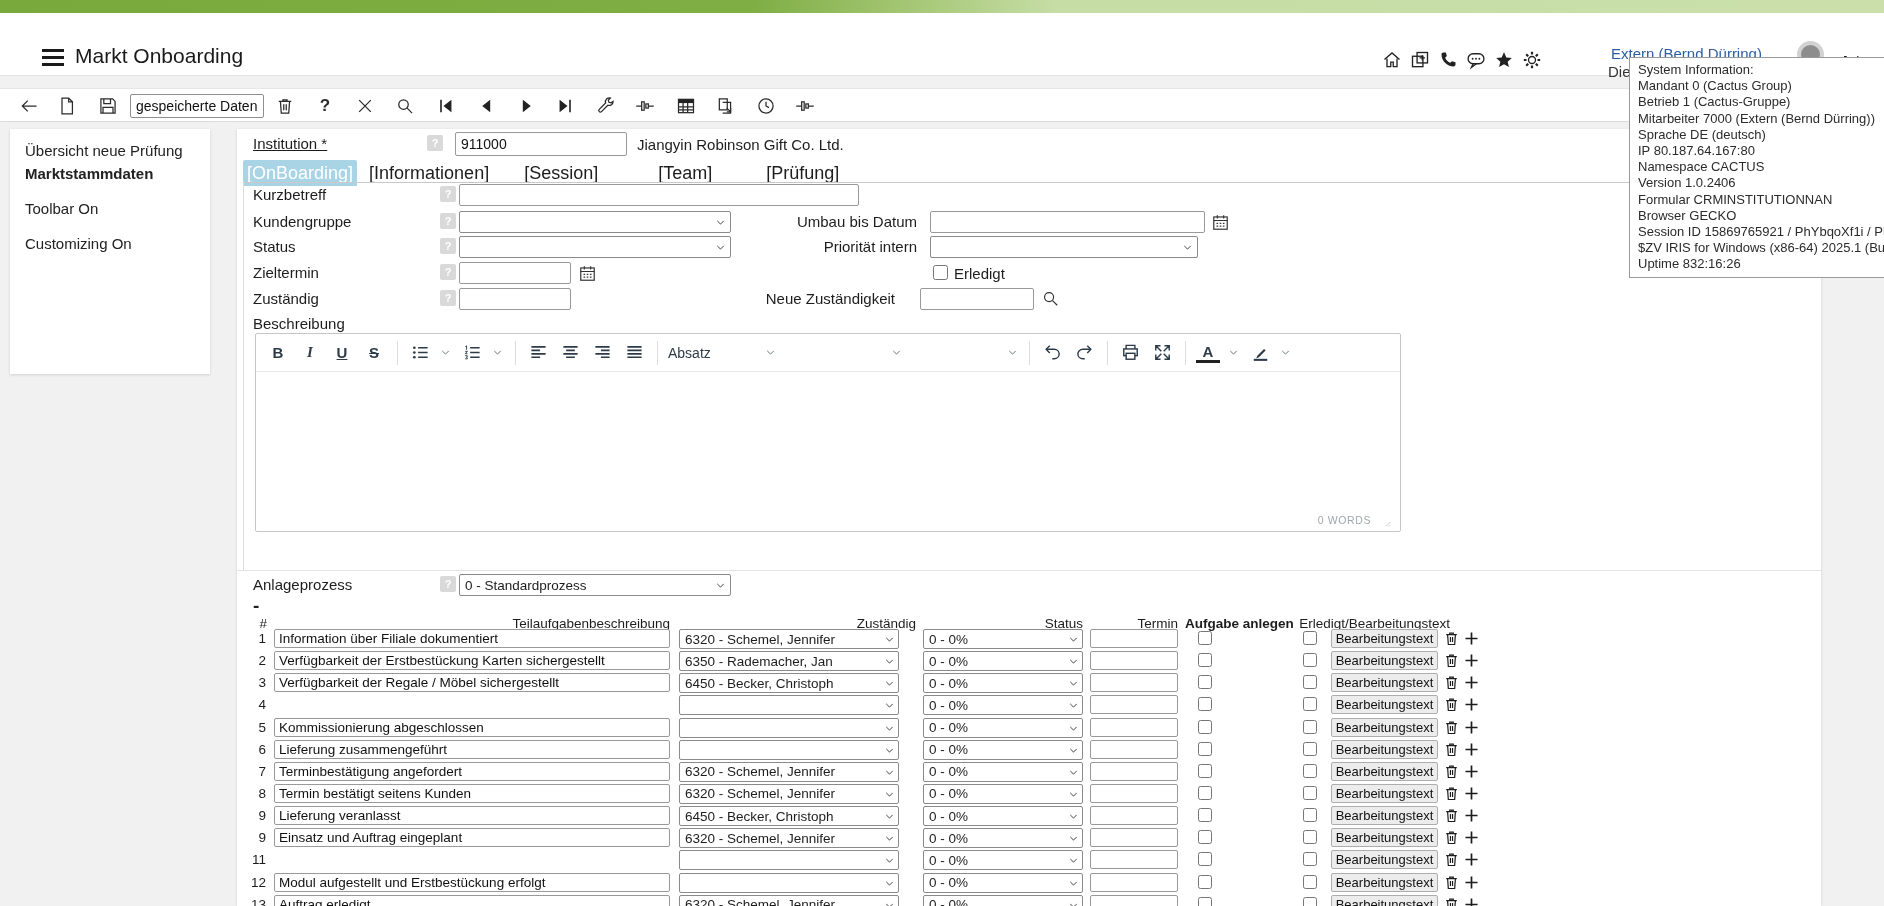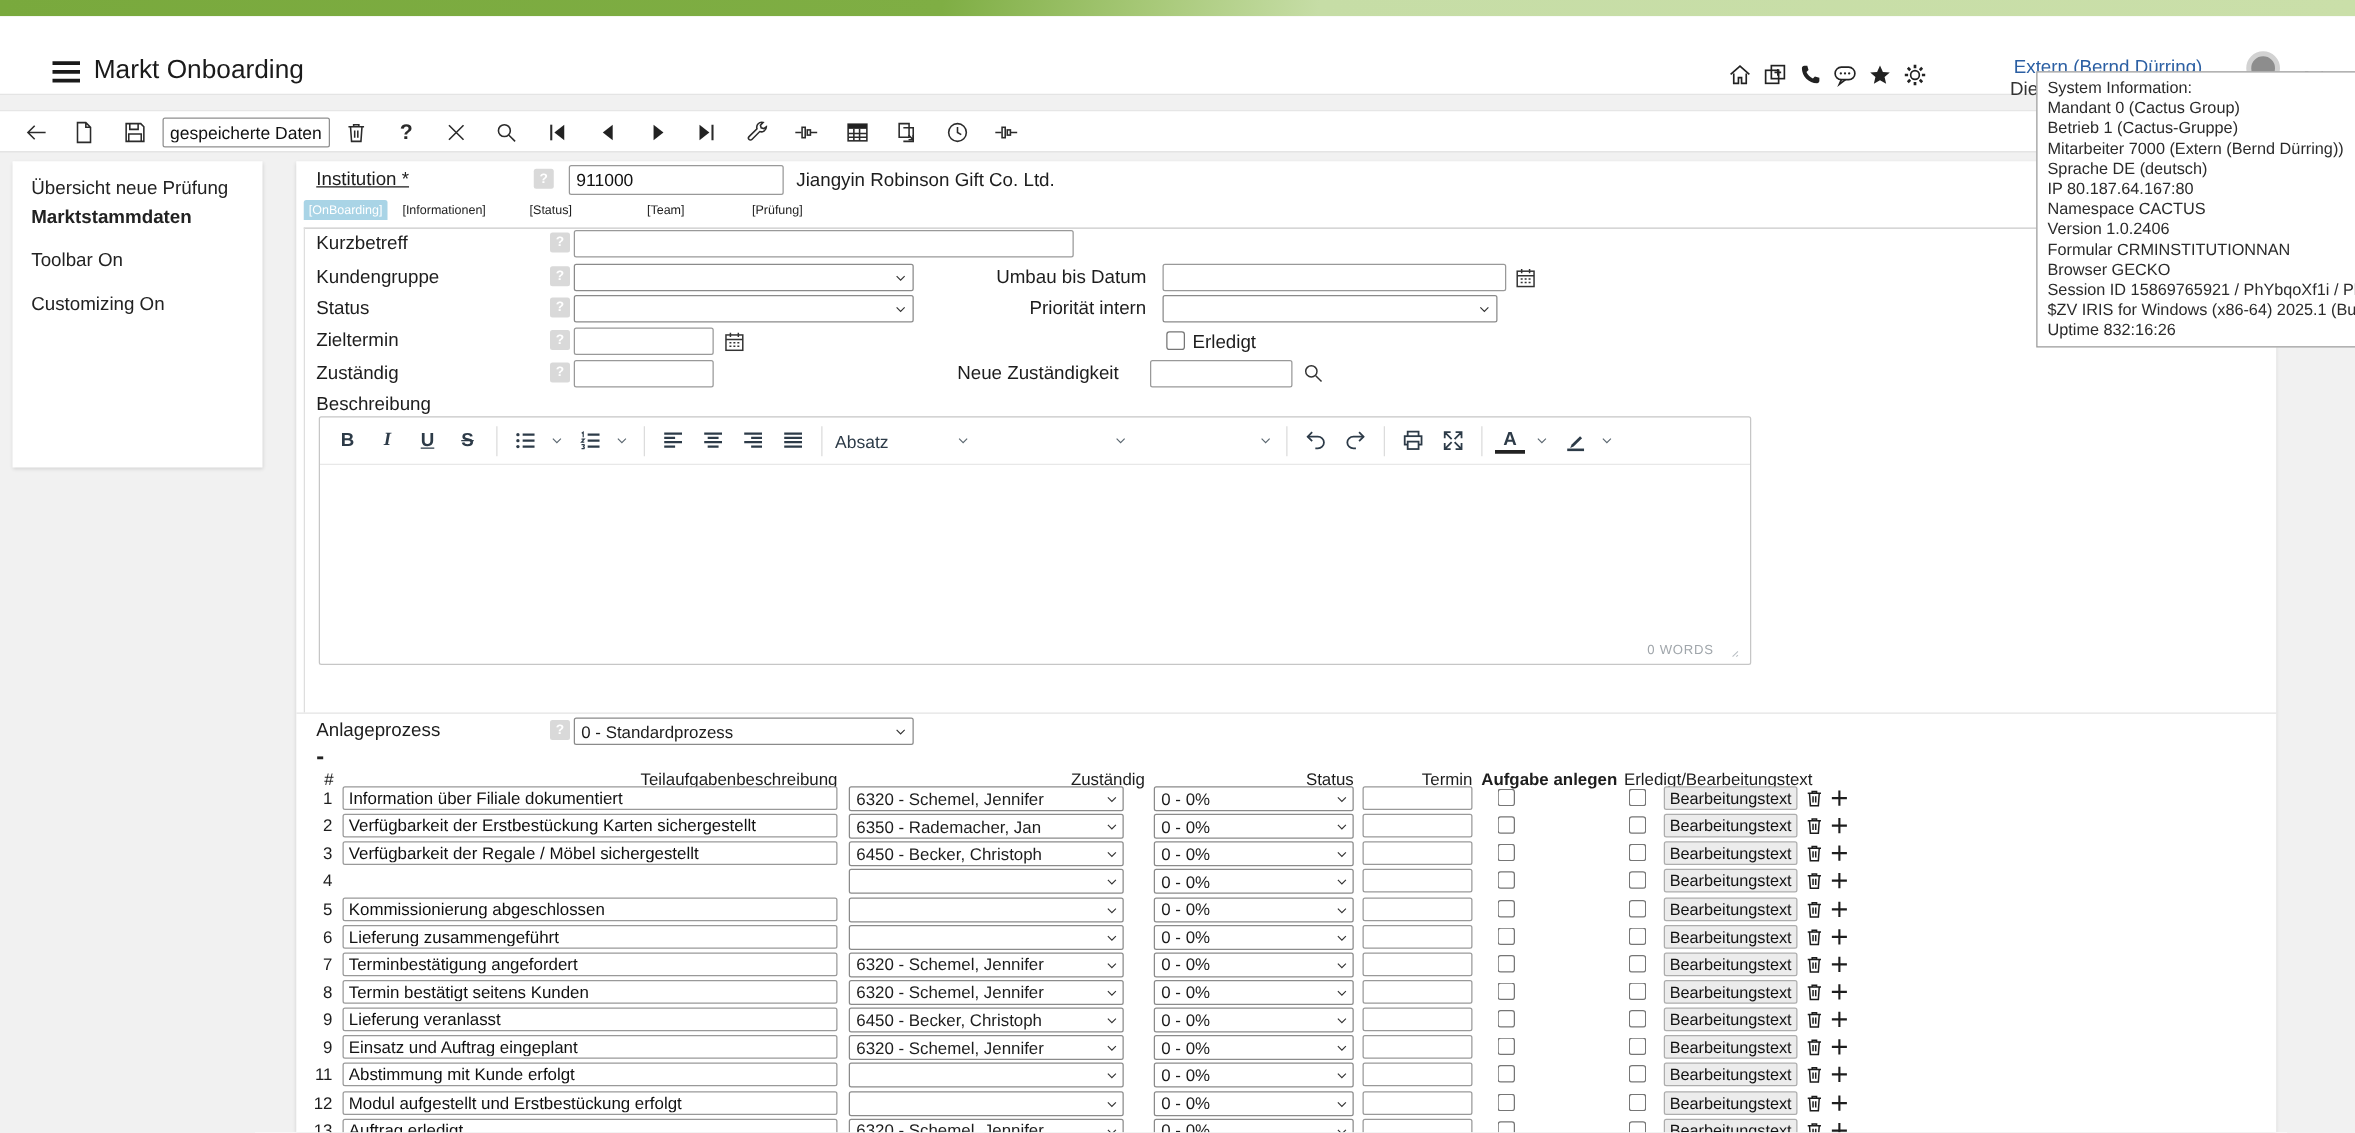--- a/index.html
+++ b/index.html
@@ -53,21 +53,21 @@
   .csel { position:absolute; height:22px; border:1px solid #8a8a8a; border-radius:2px; background:#fff;
     font-size:13.5px; display:flex; align-items:center; padding:0 20px 0 5px; cursor:pointer; overflow:hidden; white-space:nowrap; }
   .csel svg.chev { position:absolute; right:4px; top:5px; width:11px; height:11px; stroke:#333; fill:none; stroke-width:2; }
   .inlico { position:absolute; width:19px; height:19px; cursor:pointer; }
   .inlico svg { width:19px; height:19px; stroke:#333; fill:none; stroke-width:1.5; }
 
   
   .tabrow { position:absolute; left:6px; top:31px; height:22px; white-space:nowrap; }
   .tabline { position:absolute; left:6px; top:53px; width:1572px; height:1px; background:#c9c9c9; }
   .panelborder { position:absolute; left:6px; top:53px; width:1px; height:388px; background:#dedede; }
-  .tab { display:inline-block; font-size:10px; color:#1d1d1d; padding:3px 4px 2px 4px; cursor:pointer; vertical-align:top; }
+  .tab { display:inline-block; font-size:18px; color:#1d1d1d; padding:3px 4px 2px 4px; cursor:pointer; vertical-align:top; }
   .tab.active { background:#a9d4e6; color:#fff; border-radius:2px 2px 0 0; }
 
   
   .editor { position:absolute; left:18px; top:204px; width:1146px; height:199px; border:1px solid #c6c6c6; border-radius:2px; background:#fff; }
   .ed-toolbar { position:absolute; left:0; top:0; width:100%; height:38px; display:flex; align-items:center; padding:0 10px;
     border-bottom:1px solid #e8e8e8; }
   .eb { width:24px; height:24px; display:flex; align-items:center; justify-content:center; margin-right:8px;
     color:#2d3b48; font-weight:bold; font-size:15px; cursor:pointer; flex:none; }
   .eb svg { width:19px; height:19px; stroke:#2d3b48; fill:none; stroke-width:1.8; }
   .ebchev { width:12px; height:24px; display:flex; align-items:center; margin-right:8px; cursor:pointer; flex:none; }
@@ -406,21 +406,21 @@
       </div>
   </div>
 
   <div class="maincard">
 
     <div class="flabel underl" style="left:16px; top:6px;">Institution *</div>
     <span class="helpbox" style="left:190px; top:6px;">?</span>
     <input class="tinput" style="left: 218px; top: 3px; width: 172px; height: 24px; font-size: 14px;" value="911000">
     <div class="flabel" style="left:400px; top:7px;">Jiangyin Robinson Gift Co. Ltd.</div>
 
-    <div class="tabrow"><span class="tab active" style="margin-left: 0px;">[OnBoarding]</span><span class="tab" style="margin-left: 8px;">[Informationen]</span><span class="tab" style="margin-left: 27px;">[Status]</span><span class="tab" style="margin-left: 52px;">[Team]</span><span class="tab" style="margin-left: 46px;">[Prüfung]</span></div>
+    <div class="tabrow"><span class="tab active" style="margin-left: 0px;">[OnBoarding]</span><span class="tab" style="margin-left: 8px;">[Informationen]</span><span class="tab" style="margin-left: 27px;">[Session]</span><span class="tab" style="margin-left: 52px;">[Team]</span><span class="tab" style="margin-left: 46px;">[Prüfung]</span></div>
     <div class="tabline"></div>
     <div class="panelborder"></div>
 
     <div class="flabel" style="left:16px; top:57px;">Kurzbetreff</div>
     <span class="helpbox" style="left:203px; top:57px;">?</span>
     <input class="tinput" style="left: 222px; top: 55px; width: 400px;">
 
     <div class="flabel" style="left:16px; top:84px;">Kundengruppe</div>
     <span class="helpbox" style="left:203px; top:84px;">?</span>
     <div class="csel" style="left:222px; top:82px; width:272px;">
@@ -867,21 +867,20 @@
     <button class="tbtn">Bearbeitungstext</button>
     <span class="ticon ttrash"><svg>
               <use href="#i-trash"></use>
             </svg></span>
     <span class="ticon tplus"><svg>
               <use href="#i-plus"></use>
             </svg></span>
   </div>
         <div class="trow">
     <div class="tnum">11</div>
-    <input class="tdesc" value="Abstimmung mit Kunde erfolgt" style="">
     <div class="rsel tzust">
       <span class="selval"></span>
       <svg class="chev">
               <use href="#i-chev"></use>
             </svg>
     </div>
     <div class="rsel tstatus">
       <span class="selval">0 - 0%</span>
       <svg class="chev">
               <use href="#i-chev"></use>

